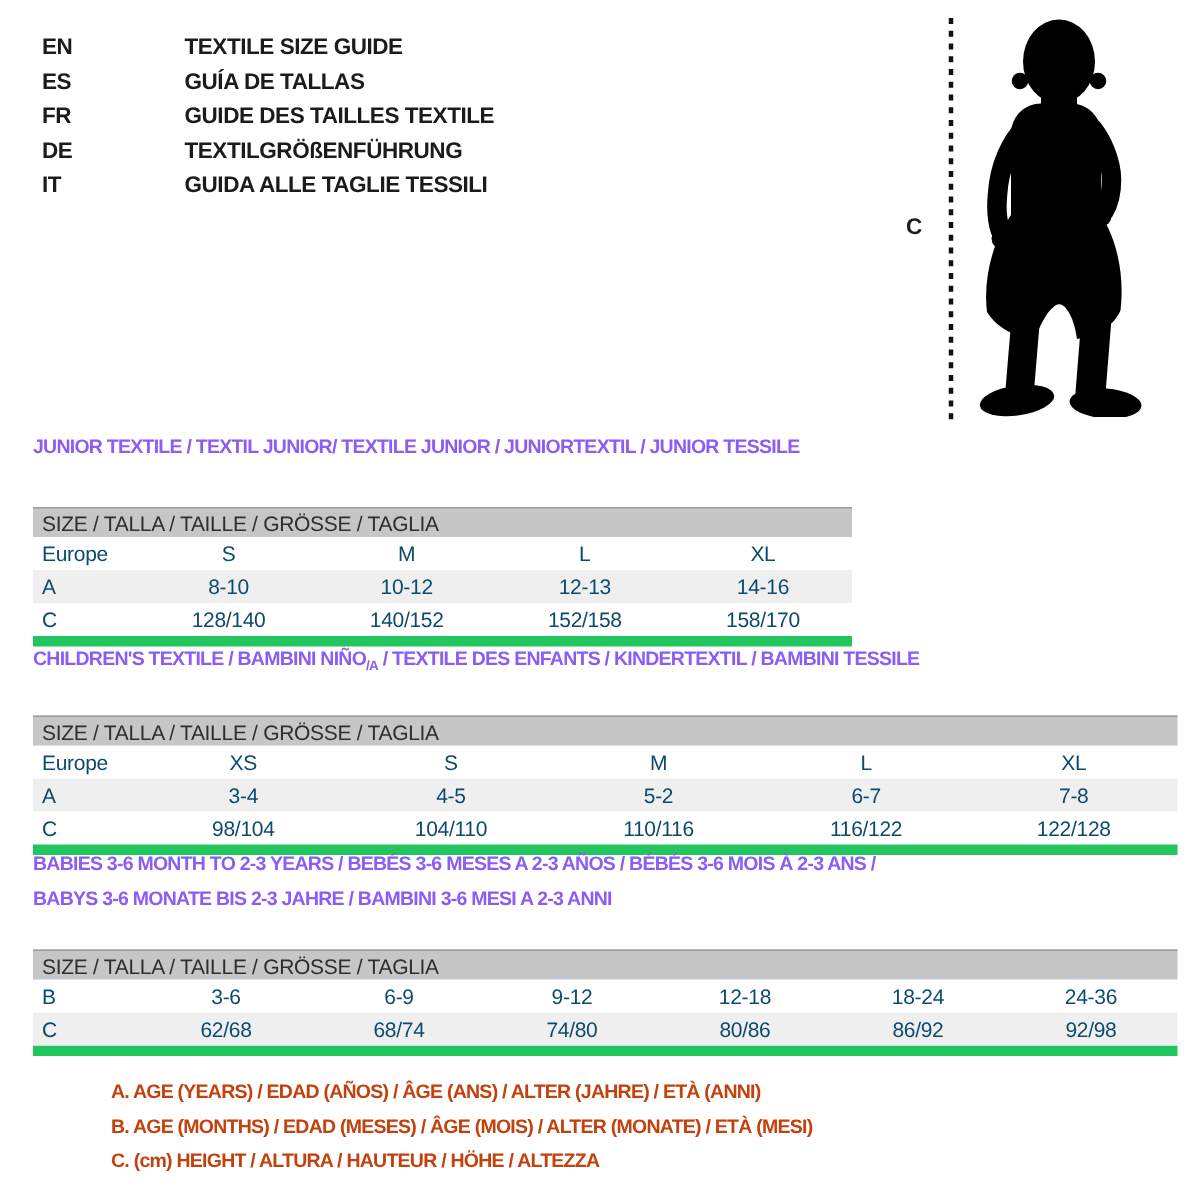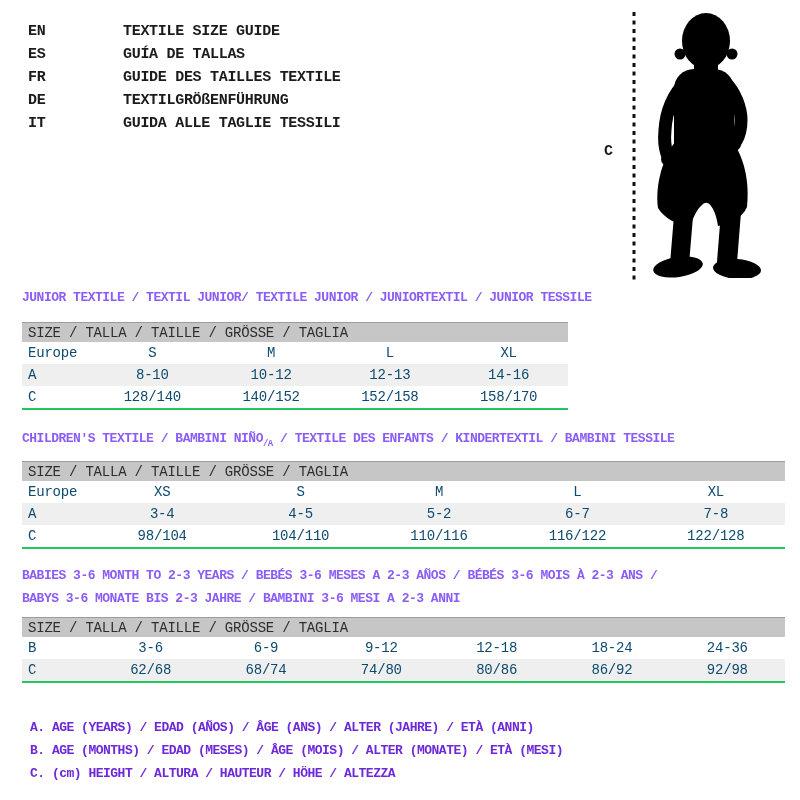--- a/index.html
+++ b/index.html
@@ -1,51 +1,51 @@
 <!DOCTYPE html>
 <html><head>
 <meta charset="utf-8">
 <style>
   html,body { margin:0; padding:0; background:#fff; }
   .page {
     position:relative; width:800px; height:800px; background:#ffffff;
-    font-family:Liberation Mono, monospace; color:#1b1b1b; overflow:hidden;
+    font-family:Liberation Sans, sans-serif; color:#1b1b1b; overflow:hidden;
   }
   
   .languages { position:absolute; left:28px; top:20px; }
   .lang-row { display:flex; height:23px; align-items:center; }
   .lang-code { width:47px; font-weight:bold; font-size:15px; letter-spacing:-0.3px; }
   .lang-label { font-weight:bold; font-size:15px; letter-spacing:-0.3px; white-space:nowrap;margin-left:48px; }
   
   .figure { position:absolute; left:600px; top:10px; width:192px; height:285px; }
   .measure-dash { position:absolute; left:31px; top:2px; }
   .measure-label { position:absolute; left:4px; top:133px; font-weight:bold; font-size:15px; }
   .baby-svg { position:absolute; left:44px; top:2px; }
   
   .sec-heading {
     position:absolute; left:22px; font-weight:bold; font-size:13px;
     letter-spacing:-0.5px; white-space:nowrap; color:#8b5cf6; line-height:17px;
   }
   .sub { font-size:9px; vertical-align:sub; }
   
-  .size-table { position:absolute; left:22px; border-bottom:2px solid #22c55e; }
+  .size-table { position:absolute; left:22px; border-bottom:7px solid #22c55e;margin-top:16px; }
   .size-bar {
     height:19px; background:#c6c6c6; border-top:1px solid #9c9c9c;
     display:flex; align-items:center; padding-left:6px;
     font-size:14px; color:#2e2e2e; letter-spacing:-0.2px;
   }
   .t-row { display:flex; height:22px; align-items:center; font-size:14px; color:#0c4a6e; }
   .t-row.alt { background:#efefef; }
   .row-label { width:65px; padding-left:6px; letter-spacing:-0.2px; }
   .cell { flex:1; text-align:center; letter-spacing:-0.2px; }
   
   .notes { position:absolute; left:30px; top:716px; }
   .note-line {
     height:23px; font-weight:bold; font-size:13px; letter-spacing:-0.5px;
-    white-space:nowrap; display:flex; align-items:center; color:#6d28d9;
+    white-space:nowrap; display:flex; align-items:center; color:#c2410c;margin-left:44px;
   }
 </style>
 </head>
 <body>
 
 <div class="page">
 
   <div class="languages">
     <div class="lang-row">
       <span class="lang-code">EN</span>

